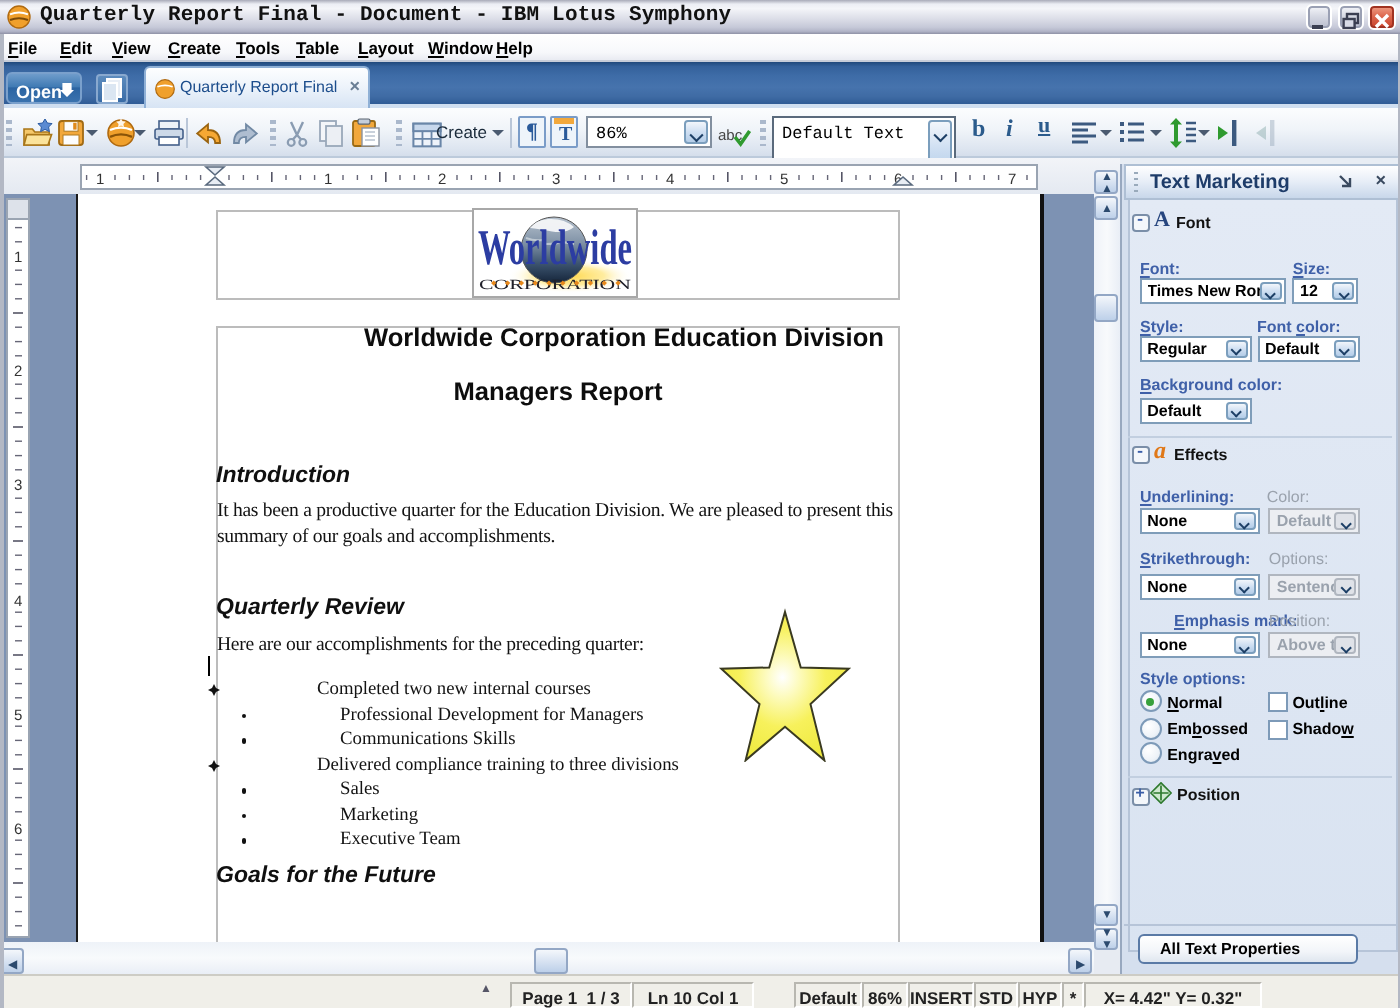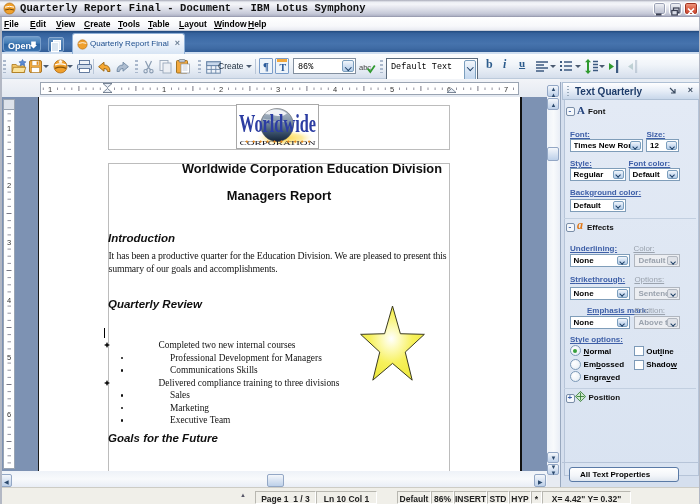--- a/index.html
+++ b/index.html
@@ -59,21 +59,21 @@
 #vscroll{left:547px;top:85px;width:13px;height:390px;background:linear-gradient(90deg,#eef2f8 0,#f8fafc 50%,#e9eef6 100%);}
 #hscroll{left:0;top:471px;width:547px;height:16px;background:linear-gradient(180deg,#eef2f8 0,#f8fafc 50%,#e9eef6 100%);}
 #corner{left:547px;top:475px;width:13px;height:12px;background:#e7ebf2;}
 
 #panel{left:560px;top:82px;width:140px;height:405px;background:#d5dfee;border-left:1px solid #98a8bf;box-sizing:border-box;}
 #phead{left:1px;top:0;width:139px;height:18px;box-sizing:border-box;border:1px solid #aebfd4;
  background:linear-gradient(180deg,#fefeff 0,#e6edf7 50%,#c8d7ea 100%);}
 #phead .t{position:absolute;left:12px;top:3px;font:bold 10px "Liberation Sans",sans-serif;color:#1e3c69;}
 #pbody{left:3px;top:18px;width:135px;height:376px;box-sizing:border-box;border:1px solid #b6c4d8;border-top:none;
  background:linear-gradient(180deg,#e3eaf5 0,#d9e3f1 100%);}
-.plbl{position:absolute;font:bold 8px "Liberation Sans",sans-serif;color:#3f60a8;white-space:pre;text-decoration:underline;}
+.plbl{position:absolute;font:bold 8px "Liberation Sans",sans-serif;color:#3f60a8;white-space:pre;}
 .plbl.dis{color:#9aa2ad;font-weight:normal;}
 .pcombo{position:absolute;box-sizing:border-box;background:#fff;border:1px solid #7f9db9;font:bold 8px "Liberation Sans",sans-serif;color:#000;overflow:hidden;}
 .pcombo .tx{position:absolute;left:3px;right:12px;top:1px;white-space:pre;overflow:hidden;}
 .pcombo .cb{position:absolute;right:1px;top:1px;bottom:1px;width:11px;box-sizing:border-box;border:1px solid #7b9ebd;border-radius:2px;
  background:linear-gradient(180deg,#f2f6fb 0,#cfdff2 50%,#b4cde8 100%);}
 .pcombo .cb:after{content:"";position:absolute;left:2.5px;top:2.5px;width:3.2px;height:3.2px;border-right:1.6px solid #1d3f66;border-bottom:1.6px solid #1d3f66;transform:rotate(45deg);}
 .pcombo.dis{background:#eceef2;border-color:#b0b6bf;color:#9aa2ad;}
 .pcombo.dis .cb{background:#dfe2e8;border-color:#b0b6bf;}
 .pcombo.dis .cb:after{border-top-color:#8b929c;}
 .shead{position:absolute;font:bold 8px "Liberation Sans",sans-serif;color:#111;}
@@ -411,20 +411,21 @@
           <rect x="71.09" y="35.6" width="1.9" height="1.9" transform="rotate(45 72.04 36.55)"></rect>
         </g>
 </svg></div>
     <div class="a" style="left:108px;top:66px;width:342px;height:311px;border:1px solid #bcbcbc;border-bottom:none;box-sizing:border-box"></div>
     <div class="a" style="left:108px;top:63.5px;width:408px;text-align:center;font:bold 12.8px 'Liberation Sans',sans-serif;color:#0d0d0d">Worldwide Corporation Education Division</div>
     <div class="a" style="left:108px;top:90.5px;width:342px;text-align:center;font:bold 12.8px 'Liberation Sans',sans-serif;color:#0d0d0d">Managers Report</div>
     <span class="a doch" style="left:108px;top:135px">Introduction</span>
     <span class="a docb" style="left:108.5px;top:152.5px">It has been a productive quarter for the Education Division. We are pleased to present this</span>
     <span class="a docb" style="left:108.5px;top:165.5px">summary of our goals and accomplishments.</span>
     <span class="a doch" style="left:108px;top:201px">Quarterly Review</span>
+    <span class="a docb" style="left:108.5px;top:219.5px">Here are our accomplishments for the preceding quarter:</span>
     <div class="a" style="left:103.5px;top:231px;width:1px;height:10px;background:#000"></div>
     <svg class="a" style="left:104px;top:245.0px" width="6" height="6" viewBox="0 0 6 6">
       <path d="M3 0 L4 2 6 3 4 4 3 6 2 4 0 3 2 2z" fill="#111"></path>
     </svg>
     <span class="a docl" style="left:117.5px;top:243.0px">Completed two new internal courses</span>
     <div class="a" style="left:120.5px;top:259.5px;width:2.5px;height:2.5px;background:#111;border-radius:50%"></div>
     <span class="a docl" style="left:129px;top:255.5px">Professional Development for Managers</span>
     <div class="a" style="left:120.5px;top:272.0px;width:2.5px;height:2.5px;background:#111;border-radius:50%"></div>
     <span class="a docl" style="left:129px;top:268.0px">Communications Skills</span>
     <svg class="a" style="left:104px;top:282.5px" width="6" height="6" viewBox="0 0 6 6">
@@ -470,21 +471,21 @@
       <span class="sarr" style="left:3px;top:3px">◀</span>
     </div>
     <div class="a sbtn" style="left:267px;top:3px;width:17px;height:13px"></div>
     <div class="a sbtn" style="left:534px;top:3px;width:12px;height:13px">
       <span class="sarr" style="left:3px;top:3px">▶</span>
     </div>
   </div>
 <div id="corner" class="a"></div>
 <div id="panel" class="a">
     <div id="phead" class="a">
-      <span class="t">Text Quarterly</span>
+      <span class="t">Text Marketing</span>
       <span style="position:absolute;left:4px;top:3px;width:2px;height:11px;background:repeating-linear-gradient(180deg,#9ab 0,#9ab 1px,transparent 1px,transparent 3px)"></span>
       <svg style="position:absolute;right:22px;top:4px" width="9" height="9" viewBox="0 0 9 9">
         <path d="M1 1 L6 6 M6 2 V6 H2" stroke="#3a4a60" stroke-width="1.2" fill="none"></path>
       </svg>
       <span style="position:absolute;right:7px;top:2px;font:bold 9px 'Liberation Sans',sans-serif;color:#3a4a60">×</span>
     </div>
     <div id="pbody" class="a"></div>
     <div class="colbtn" style="left:4.5px;top:25px">-</div>
     <span style="position:absolute;left:16px;top:22px;font:bold 11px 'Liberation Serif',serif;color:#26457e">A</span>
     <span class="shead" style="left:27px;top:25px">Font</span>

